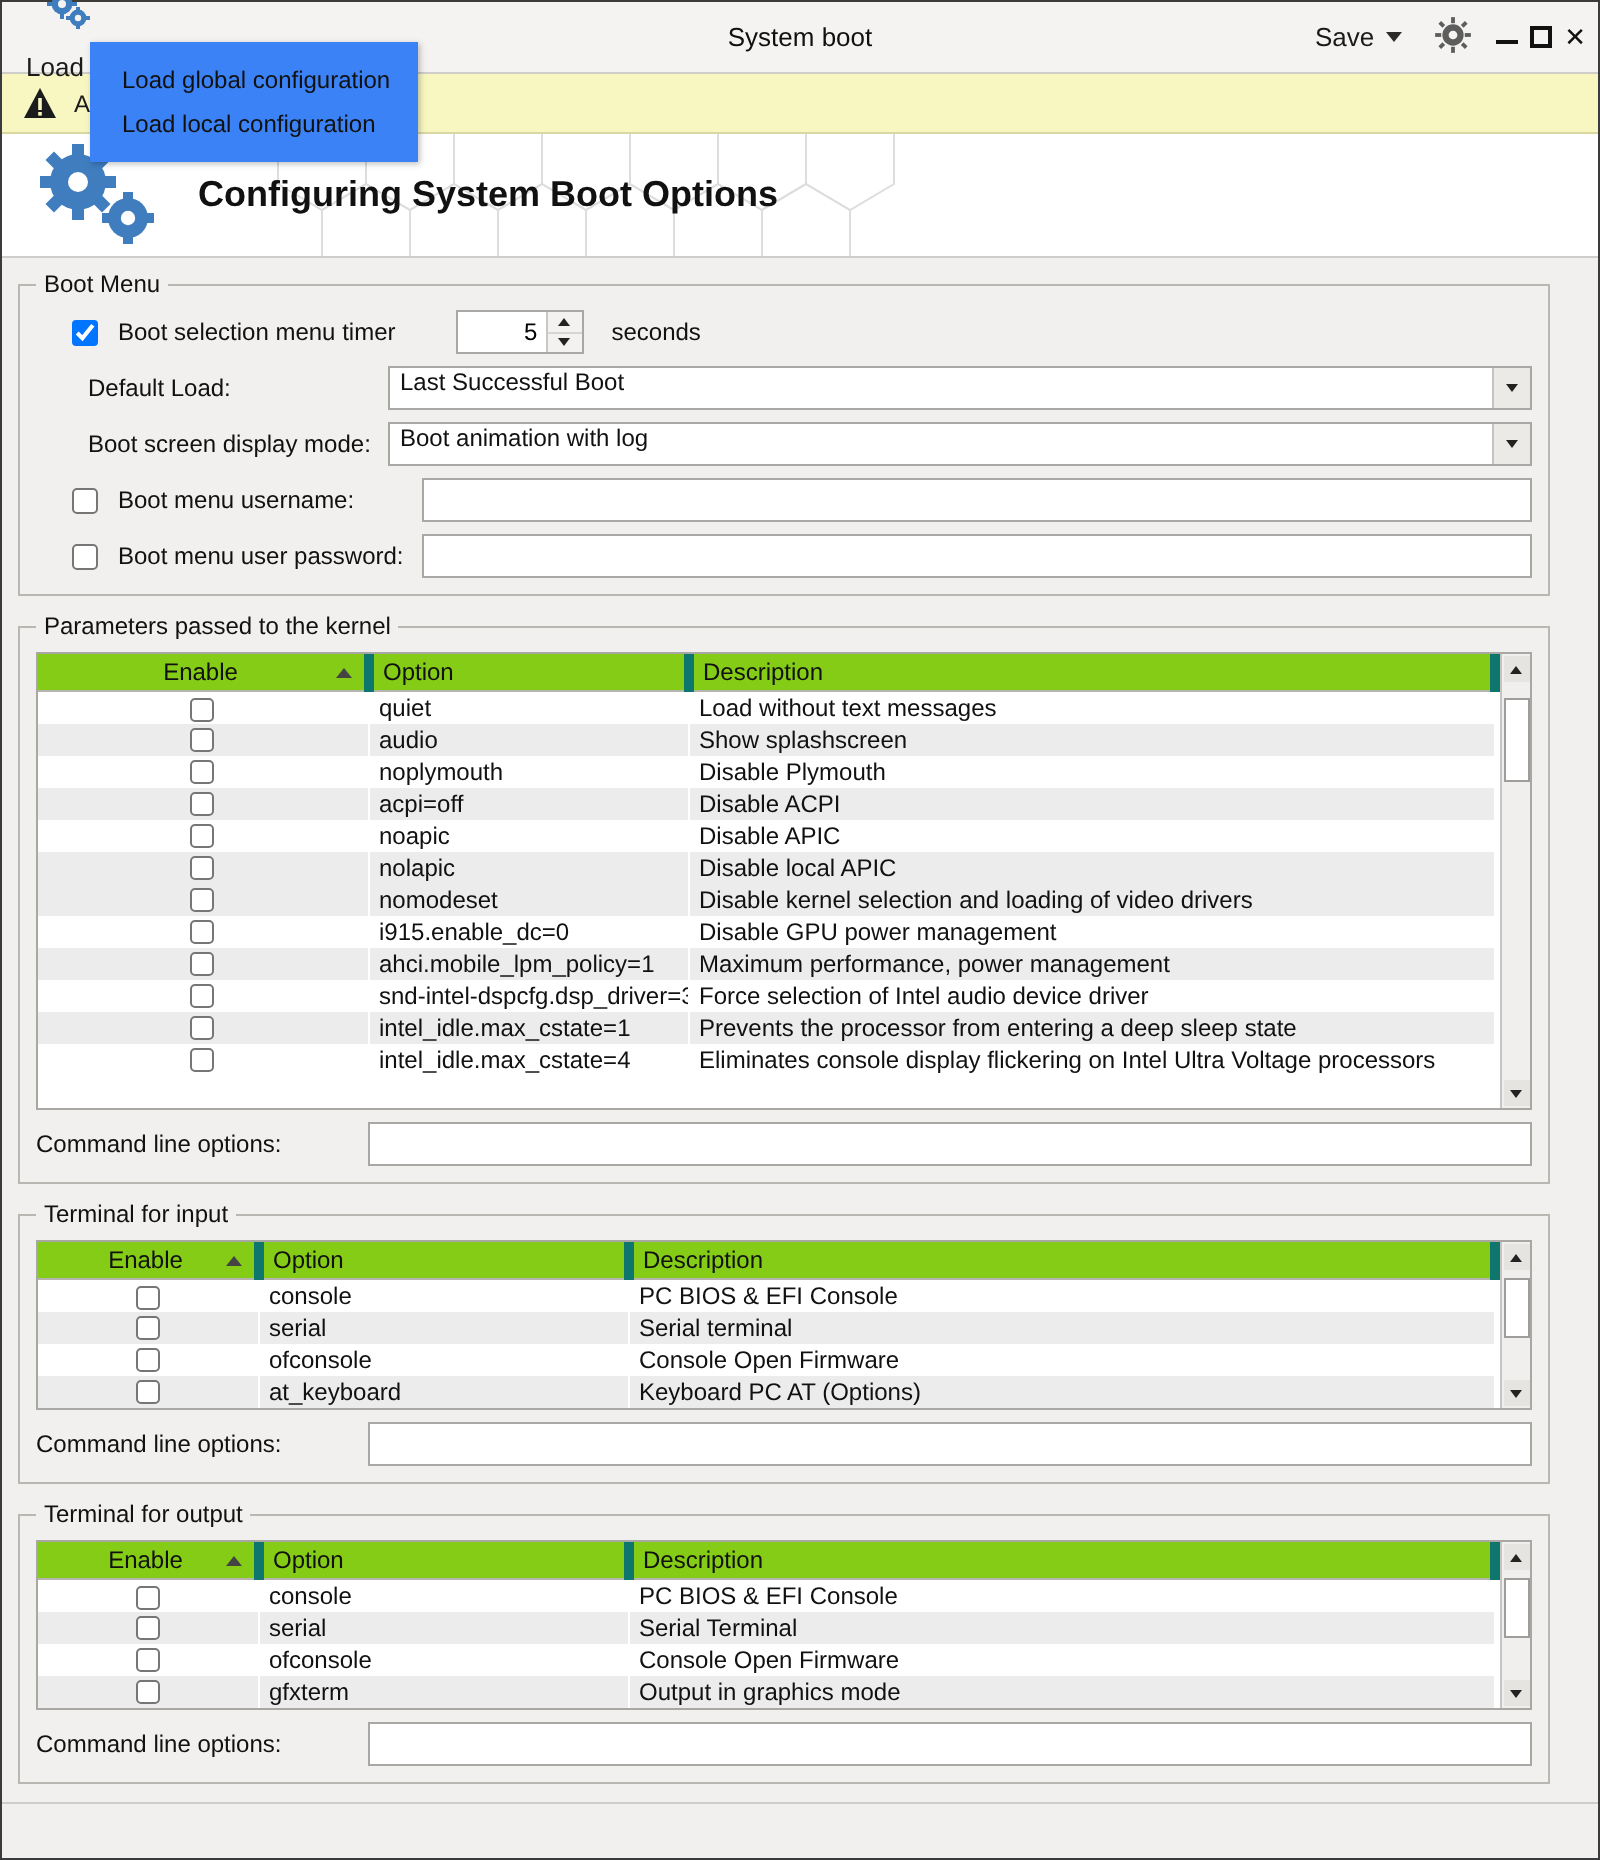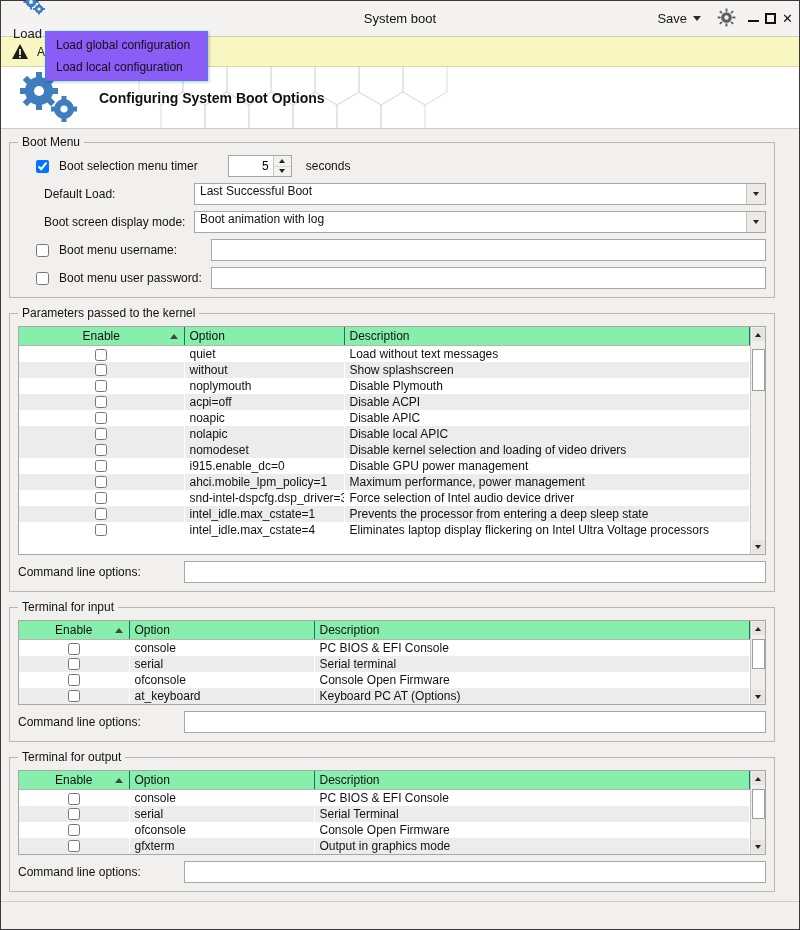--- a/index.html
+++ b/index.html
@@ -66,23 +66,23 @@
   .win-btn { font-size: 13px; line-height: 12px; color: #111; cursor: default; }
   .win-min { width: 11px; height: 11px; position: relative; }
   .win-min::after {
     content: ""; position: absolute; left: 0; bottom: 2px;
     width: 11px; height: 2px; background: #111;
   }
   .win-max { width: 11px; height: 11px; border: 2px solid #111; }
   
   .dropdown {
     position: absolute;
-    left: 44px; top: 30px;
-    background: #8b5cf6;
-    border: 1px solid #3b82f6;
+    left: 44px; top: 20px;
+    background: #3b82f6;
+    border: 6px solid #3b82f6;
     box-shadow: 1px 1px 3px rgba(0,0,0,0.25);
     z-index: 50;
     padding: 2px 0;
     min-width: 163px;
   }
   .dropdown-item {
     padding: 4px 8px 4px 10px;
     font-size: 12px;
     color: #111;
     white-space: nowrap;
@@ -113,21 +113,21 @@
     flex: 0 0 auto;
   }
   .header-hex {
     position: absolute;
     left: 120px; top: -34px;
     width: 350px; height: 130px;
     opacity: 0.5;
   }
   .header-gears { width: 66px; height: 54px; position: relative; z-index: 2; flex: 0 0 auto; }
   .header-title {
-    font-size: 14px; font-weight: bold; color: #111;
+    font-size: 18px; font-weight: bold; color: #111;
     position: relative; z-index: 2;
   }
   
   .body {
     flex: 1 1 auto;
     padding: 6px 8px 0 8px;
     overflow: hidden;
     background: #f1f0ee;
   }
   fieldset {
@@ -207,22 +207,22 @@
   
   .tablewrap {
     border: 1px solid #a9a7a3;
     background: #fff;
     display: flex;
     overflow: hidden;
   }
   .tbl { flex: 1 1 auto; }
   table { border-collapse: collapse; width: 100%; table-layout: fixed; }
   th {
-    background: #86efac;
-    border-right: 1px solid #0f766e;
+    background: #84cc16;
+    border-right: 5px solid #0f766e;
     border-bottom: 1px solid #b6b4b0;
     font-size: 12px; font-weight: normal;
     text-align: left;
     padding: 2px 5px;
     color: #111;
     height: 18px;
     position: relative;
   }
   th.c-enable { text-align: center; }
   .sort-arrow {
@@ -474,21 +474,21 @@
               </tr>
             </thead>
             <tbody>
               <tr>
                   <td class="c-enable"><input type="checkbox" style=""></td>
                   <td>quiet</td>
                   <td>Load without text messages</td>
                 </tr>
               <tr class="alt">
                   <td class="c-enable"><input type="checkbox" style=""></td>
-                  <td>without</td>
+                  <td>audio</td>
                   <td>Show splashscreen</td>
                 </tr>
               <tr>
                   <td class="c-enable"><input type="checkbox" style=""></td>
                   <td>noplymouth</td>
                   <td>Disable Plymouth</td>
                 </tr>
               <tr class="alt">
                   <td class="c-enable"><input type="checkbox" style=""></td>
                   <td>acpi=off</td>
@@ -525,21 +525,21 @@
                   <td>Force selection of Intel audio device driver</td>
                 </tr>
               <tr class="alt">
                   <td class="c-enable"><input type="checkbox" style=""></td>
                   <td>intel_idle.max_cstate=1</td>
                   <td>Prevents the processor from entering a deep sleep state</td>
                 </tr>
               <tr>
                   <td class="c-enable"><input type="checkbox" style=""></td>
                   <td>intel_idle.max_cstate=4</td>
-                  <td>Eliminates laptop display flickering on Intel Ultra Voltage processors</td>
+                  <td>Eliminates console display flickering on Intel Ultra Voltage processors</td>
                 </tr>
             </tbody>
           </table>
         </div>
         <div class="vsb">
           <span class="sb-arrow">
               <i class="arr-up"></i>
             </span>
           <span class="sb-track">
             <span class="sb-thumb" style="top:8px;height:42px"></span>

